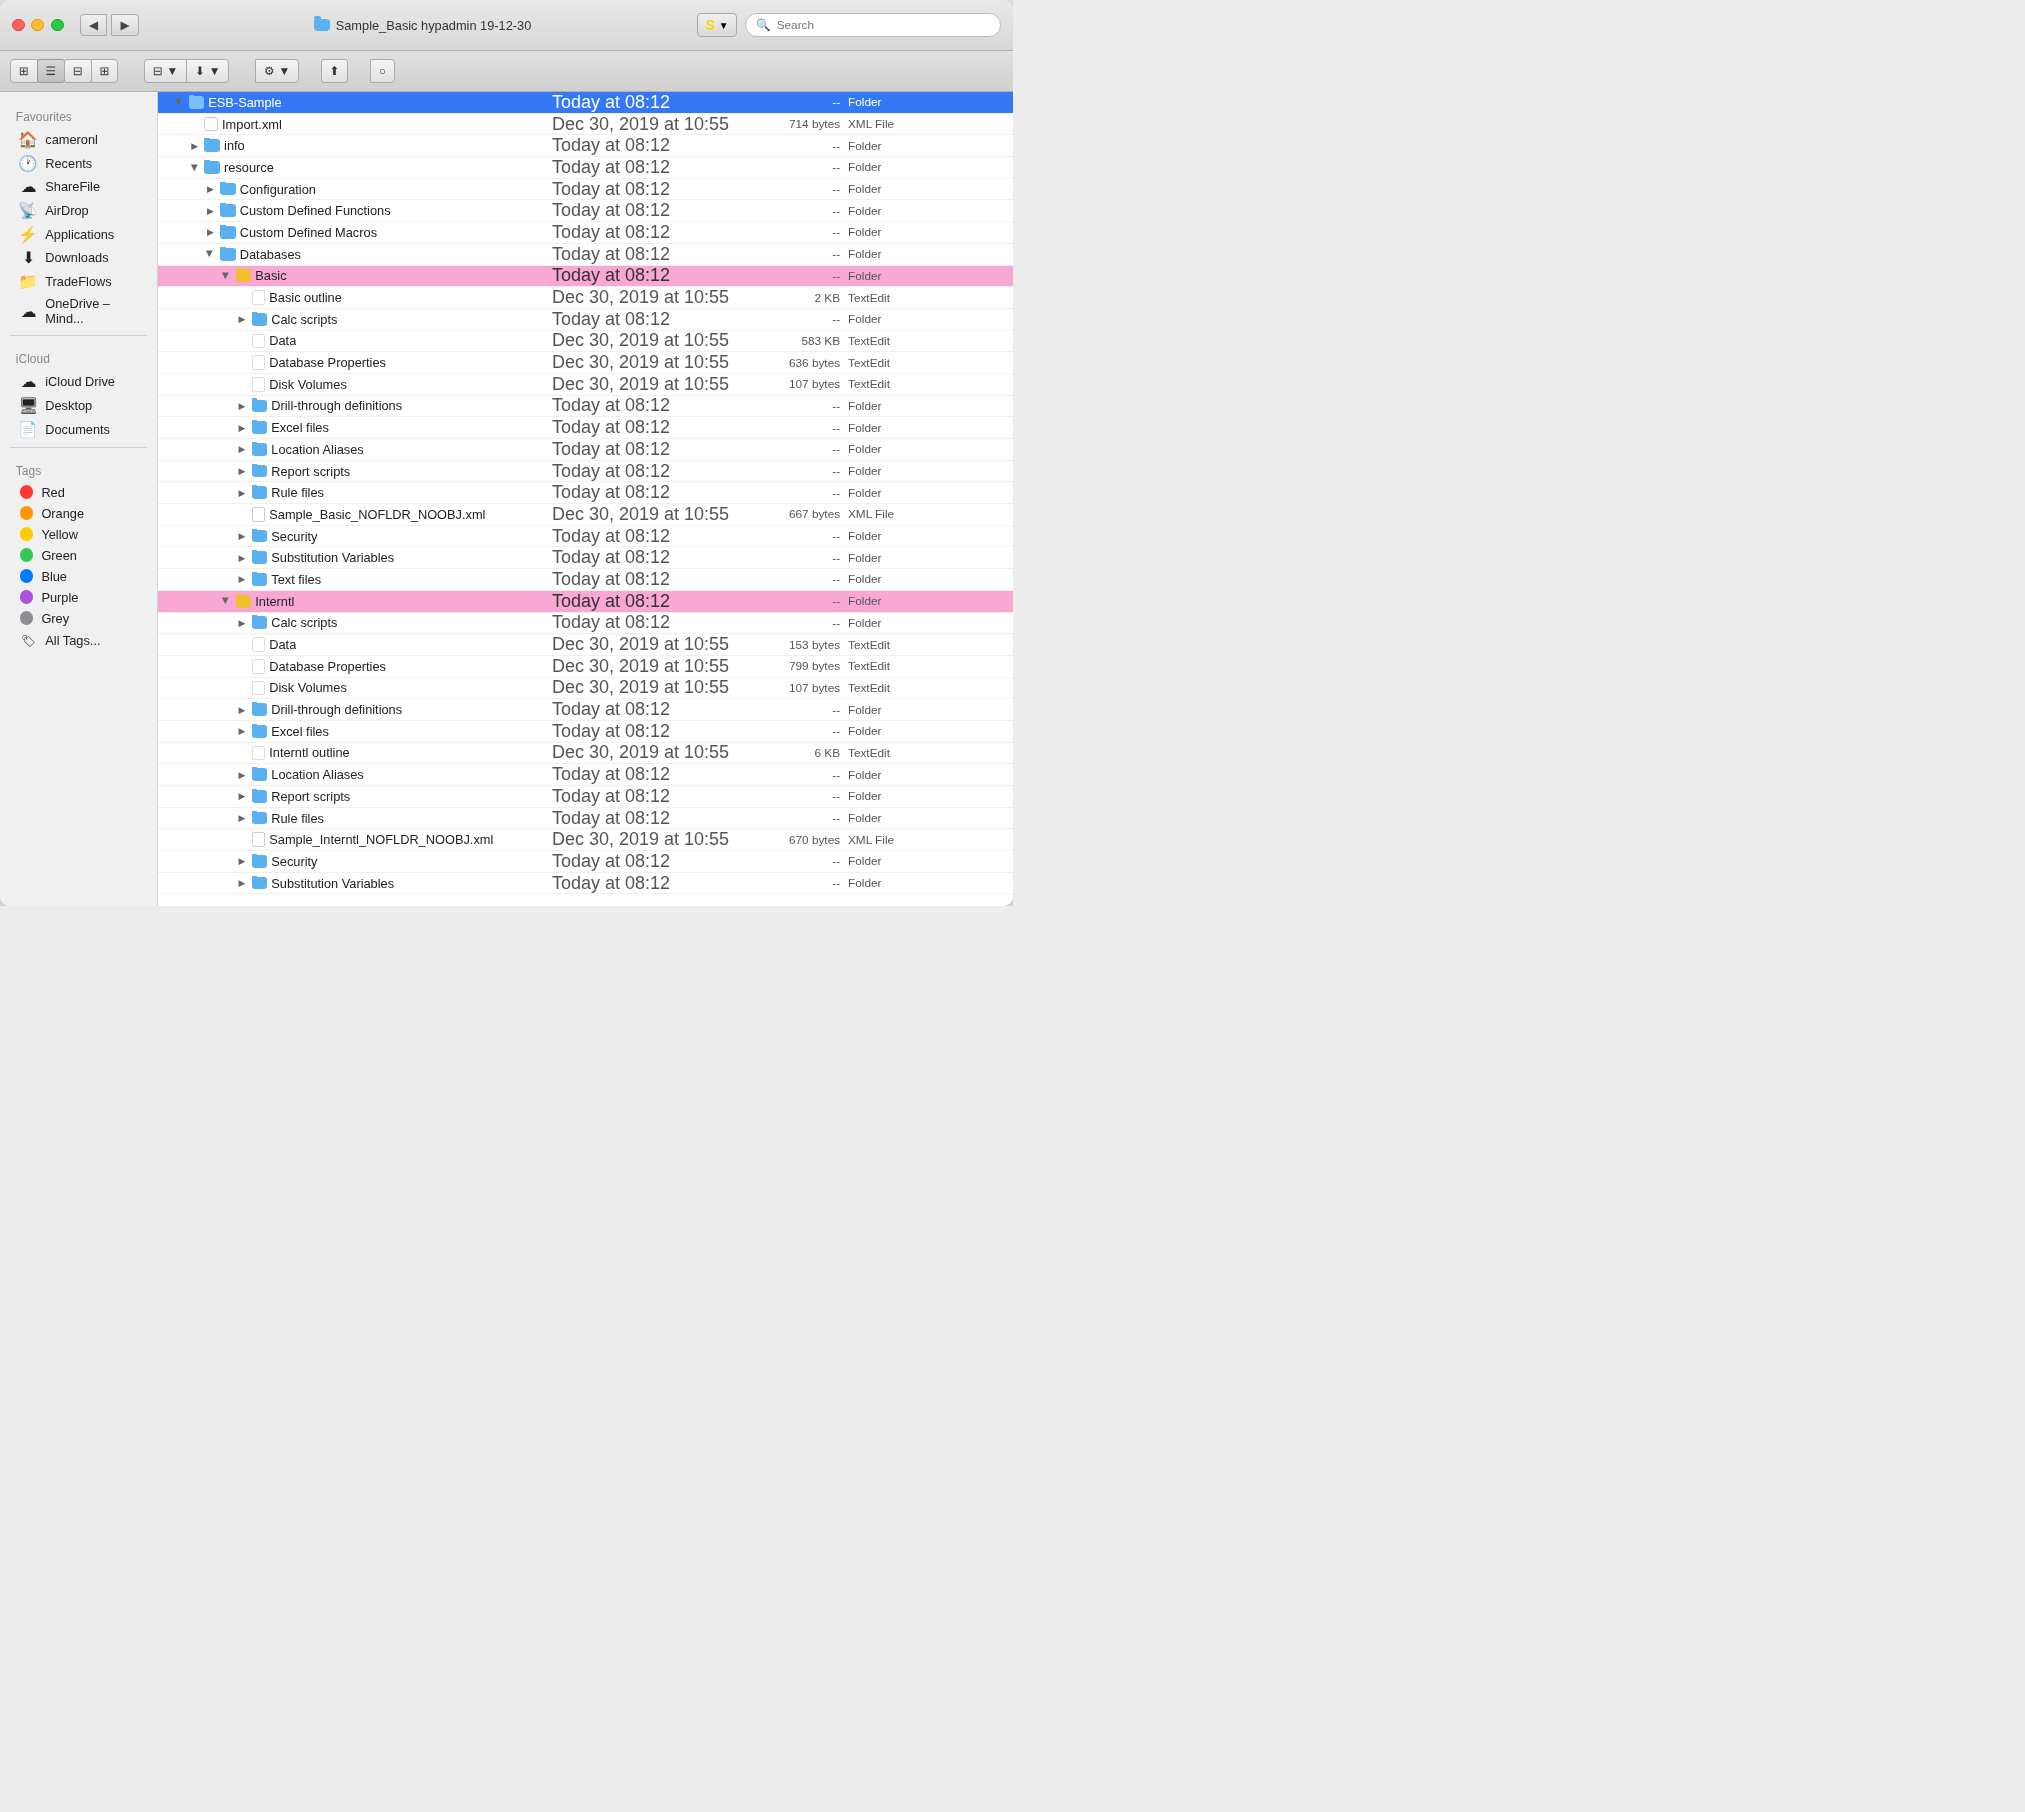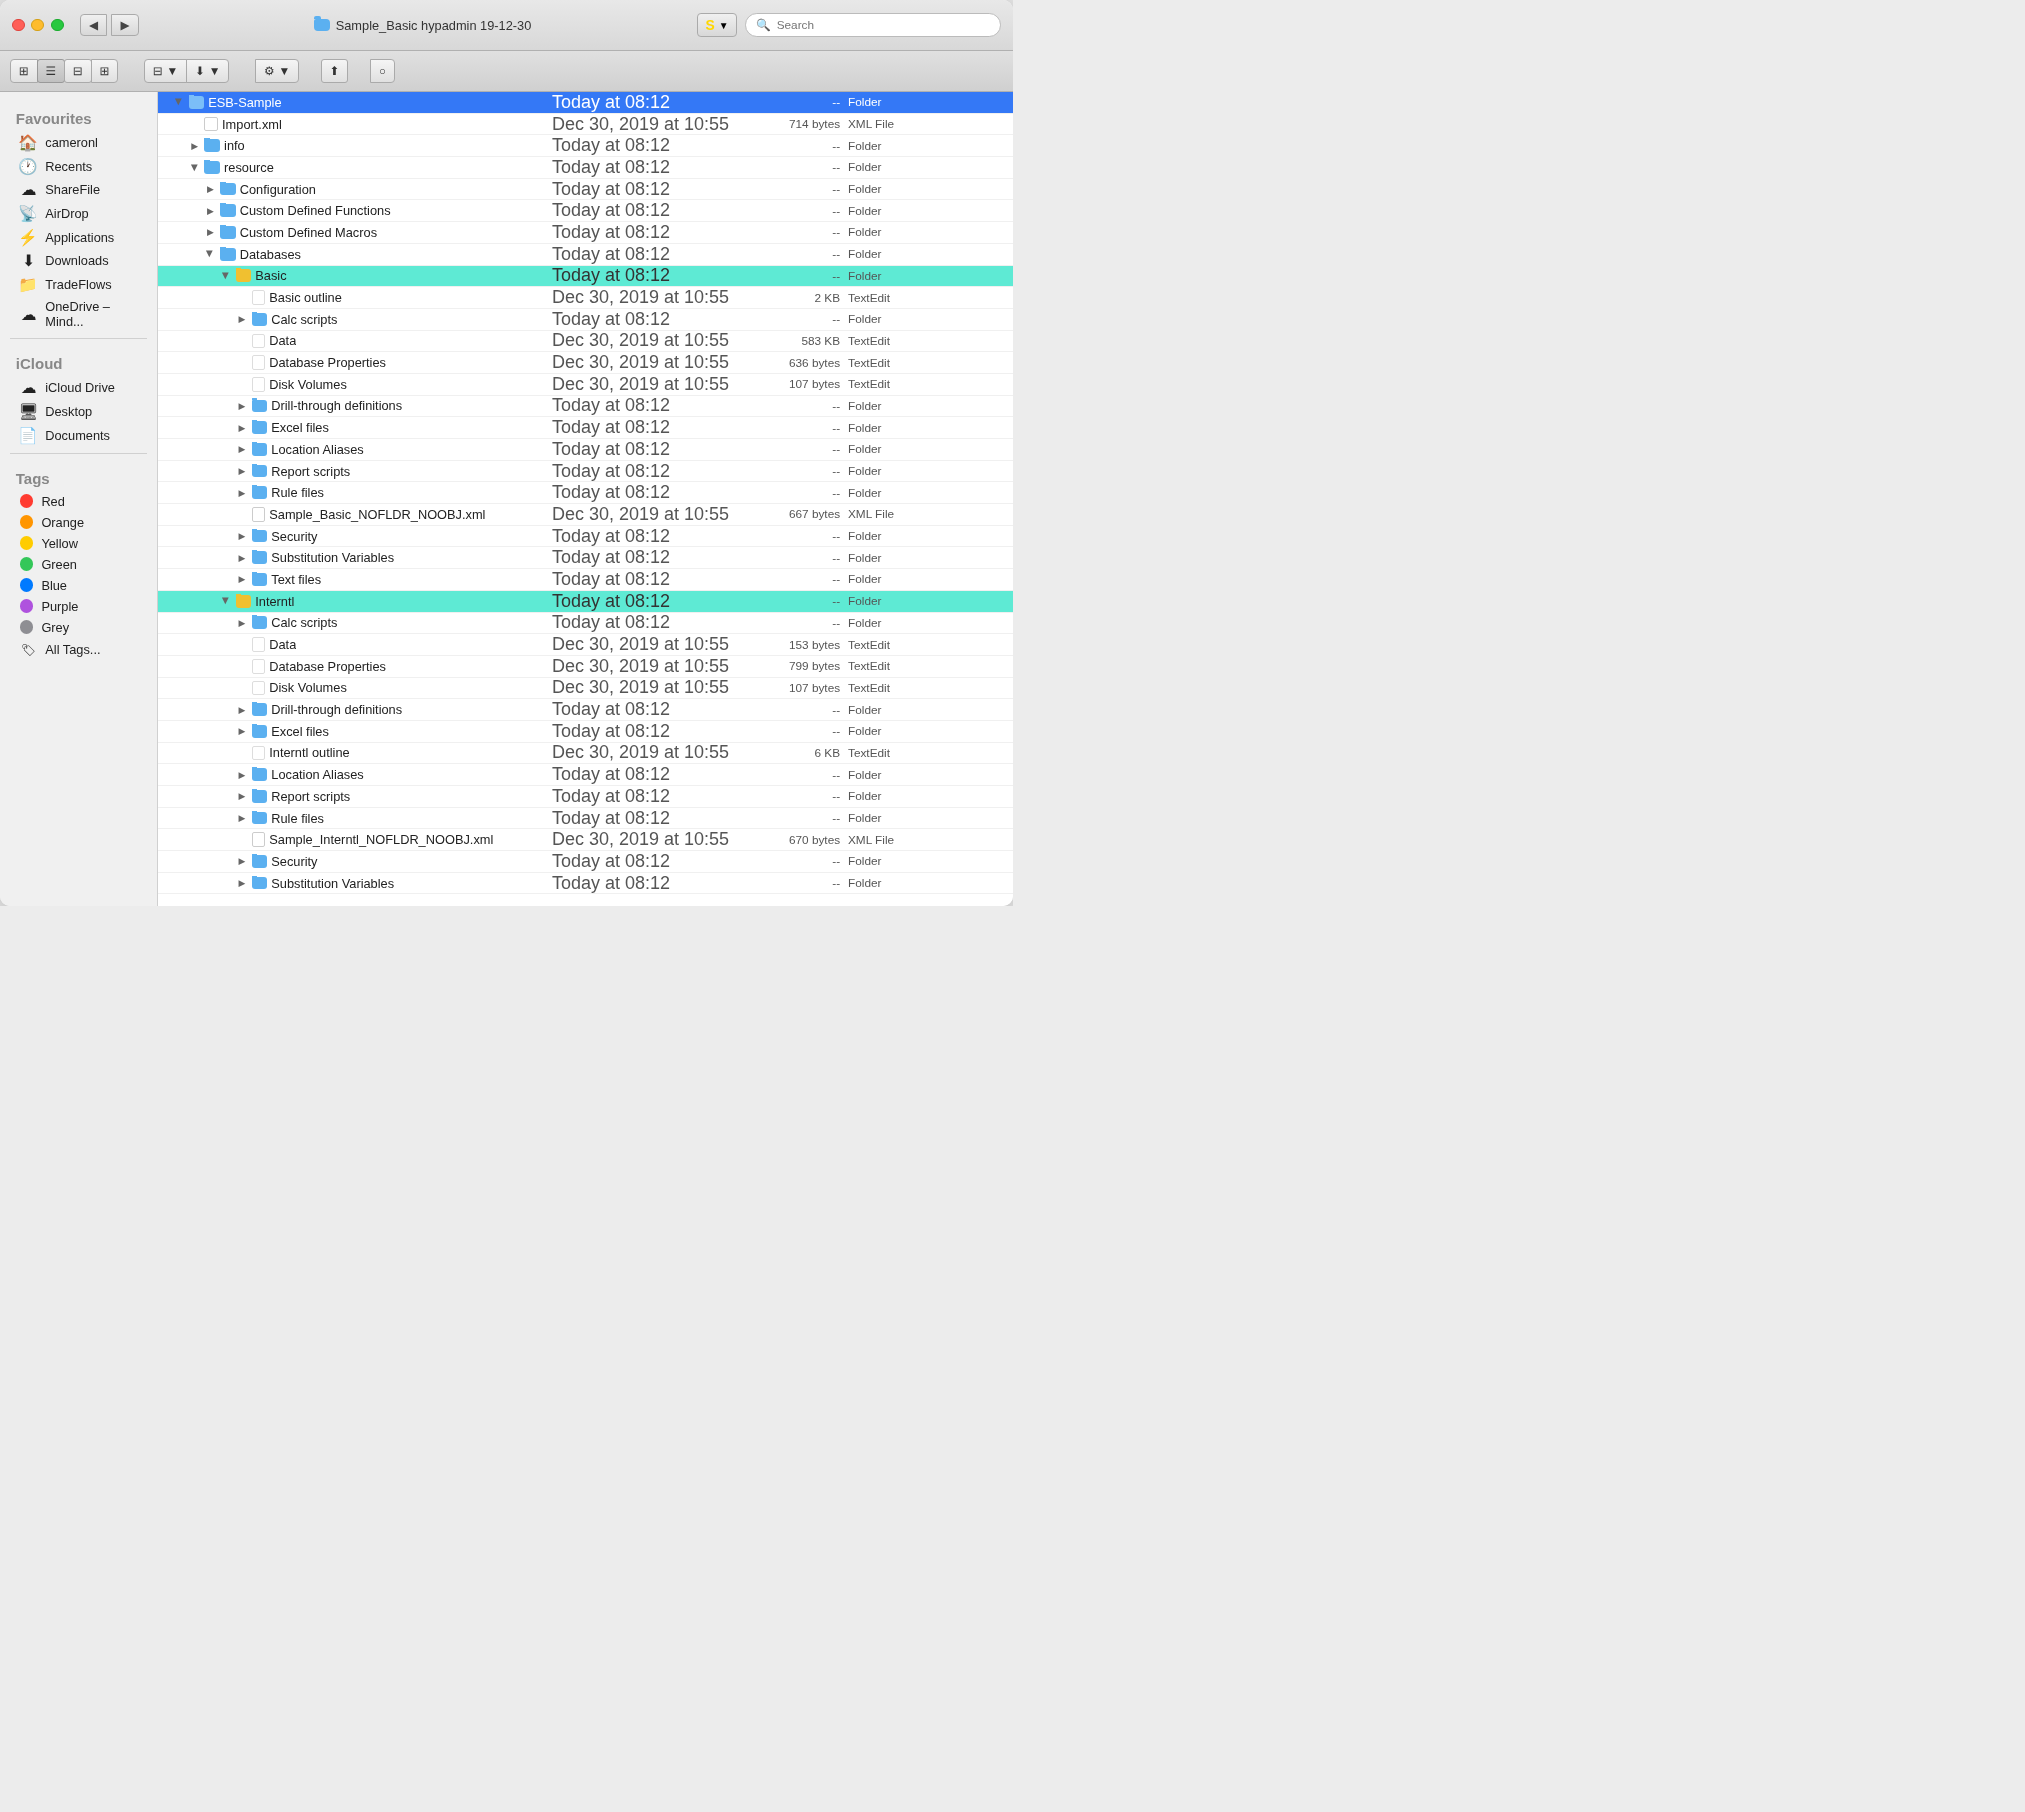--- a/index.html
+++ b/index.html
@@ -170,22 +170,22 @@
     
     .sidebar {
       width: 158px;
       background: #f0f0f0;
       border-right: 1px solid #d0d0d0;
       overflow-y: auto;
       flex-shrink: 0;
       padding: 7.9px 0;
     }
     .sidebar-section-title {
-      font-size: 15px;
-      font-weight: 700;
+      font-size: 12px;
+      font-weight: 400;
       color: #888;
       padding: 9.9px 15.8px 3.9px;
       text-transform: none;
     }
     .sidebar-item {
       display: flex;
       align-items: center;
       padding: 3px 15.8px;
       gap: 7.9px;
       cursor: pointer;
@@ -312,21 +312,21 @@
       color: white;
     }
     .row-esb .folder-icon {
       background: #7bbef8;
     }
     .row-esb .folder-icon::before {
       background: #7bbef8;
     }
     
     .row-yellow {
-      background: #5eead4;
+      background: #f9a8d4;
     }
     .row-yellow .col-date-val {
       color: #333;
     }
     
     .file-pane::-webkit-scrollbar { width: 11.8px; }
     .file-pane::-webkit-scrollbar-track { background: #f0f0f0; }
     .file-pane::-webkit-scrollbar-thumb { background: #c0c0c0; border-radius: 5.9px; border: 2px solid #f0f0f0; }
     .sidebar::-webkit-scrollbar { width: 7.9px; }
     .sidebar::-webkit-scrollbar-track { background: #f0f0f0; }

